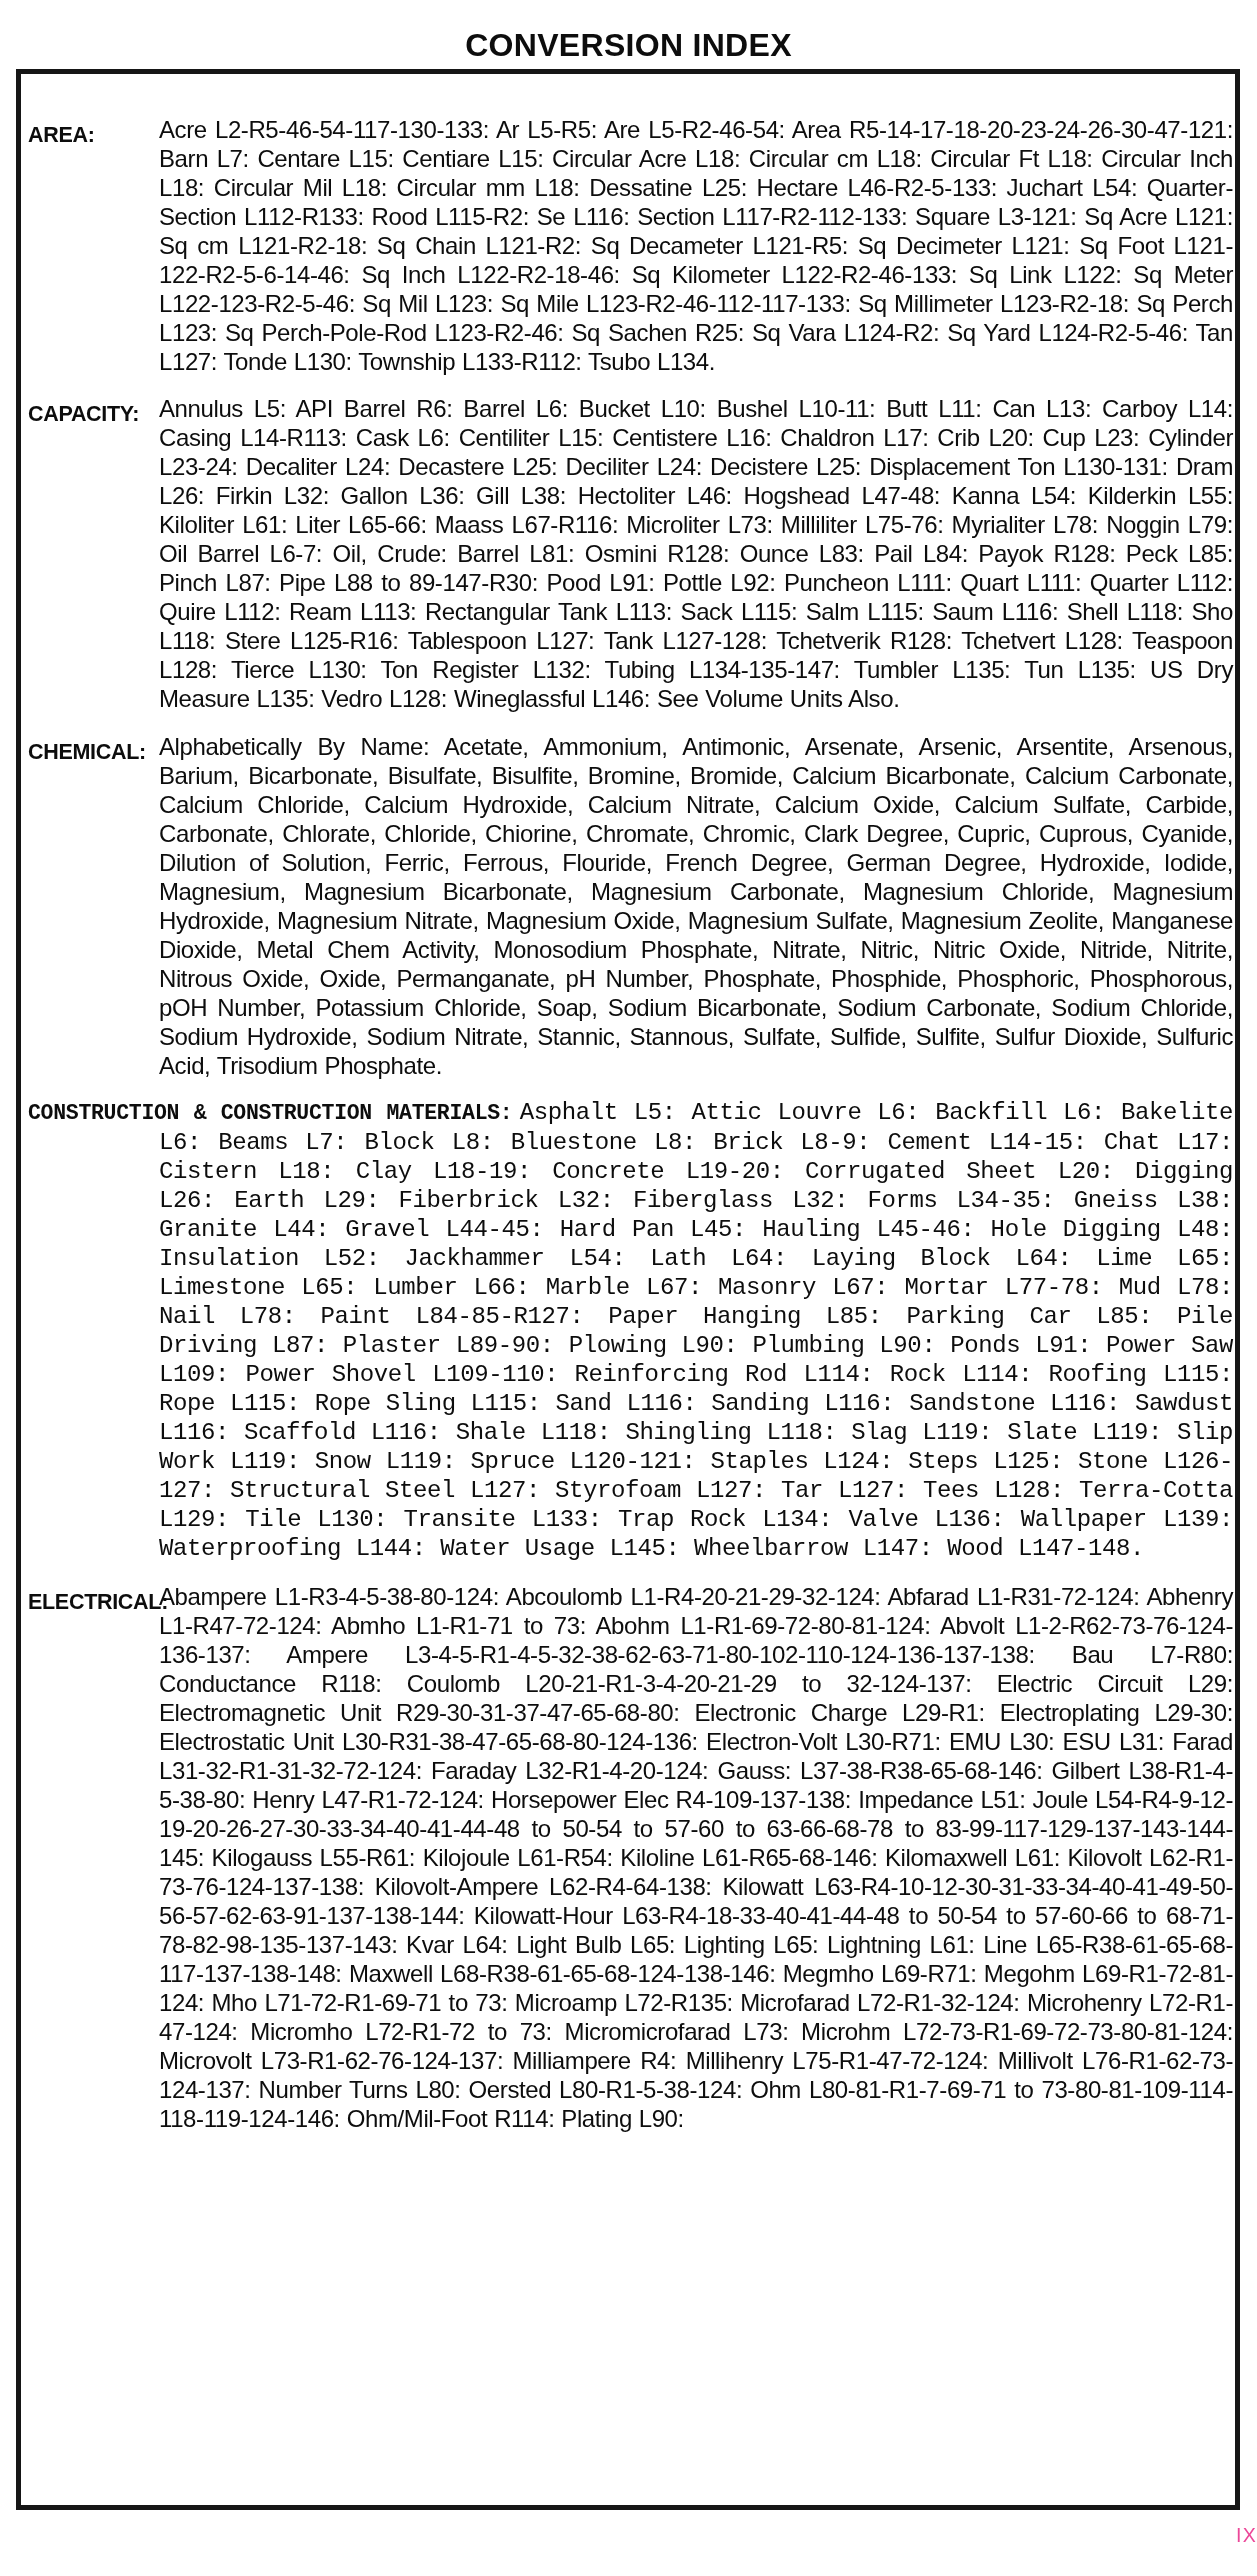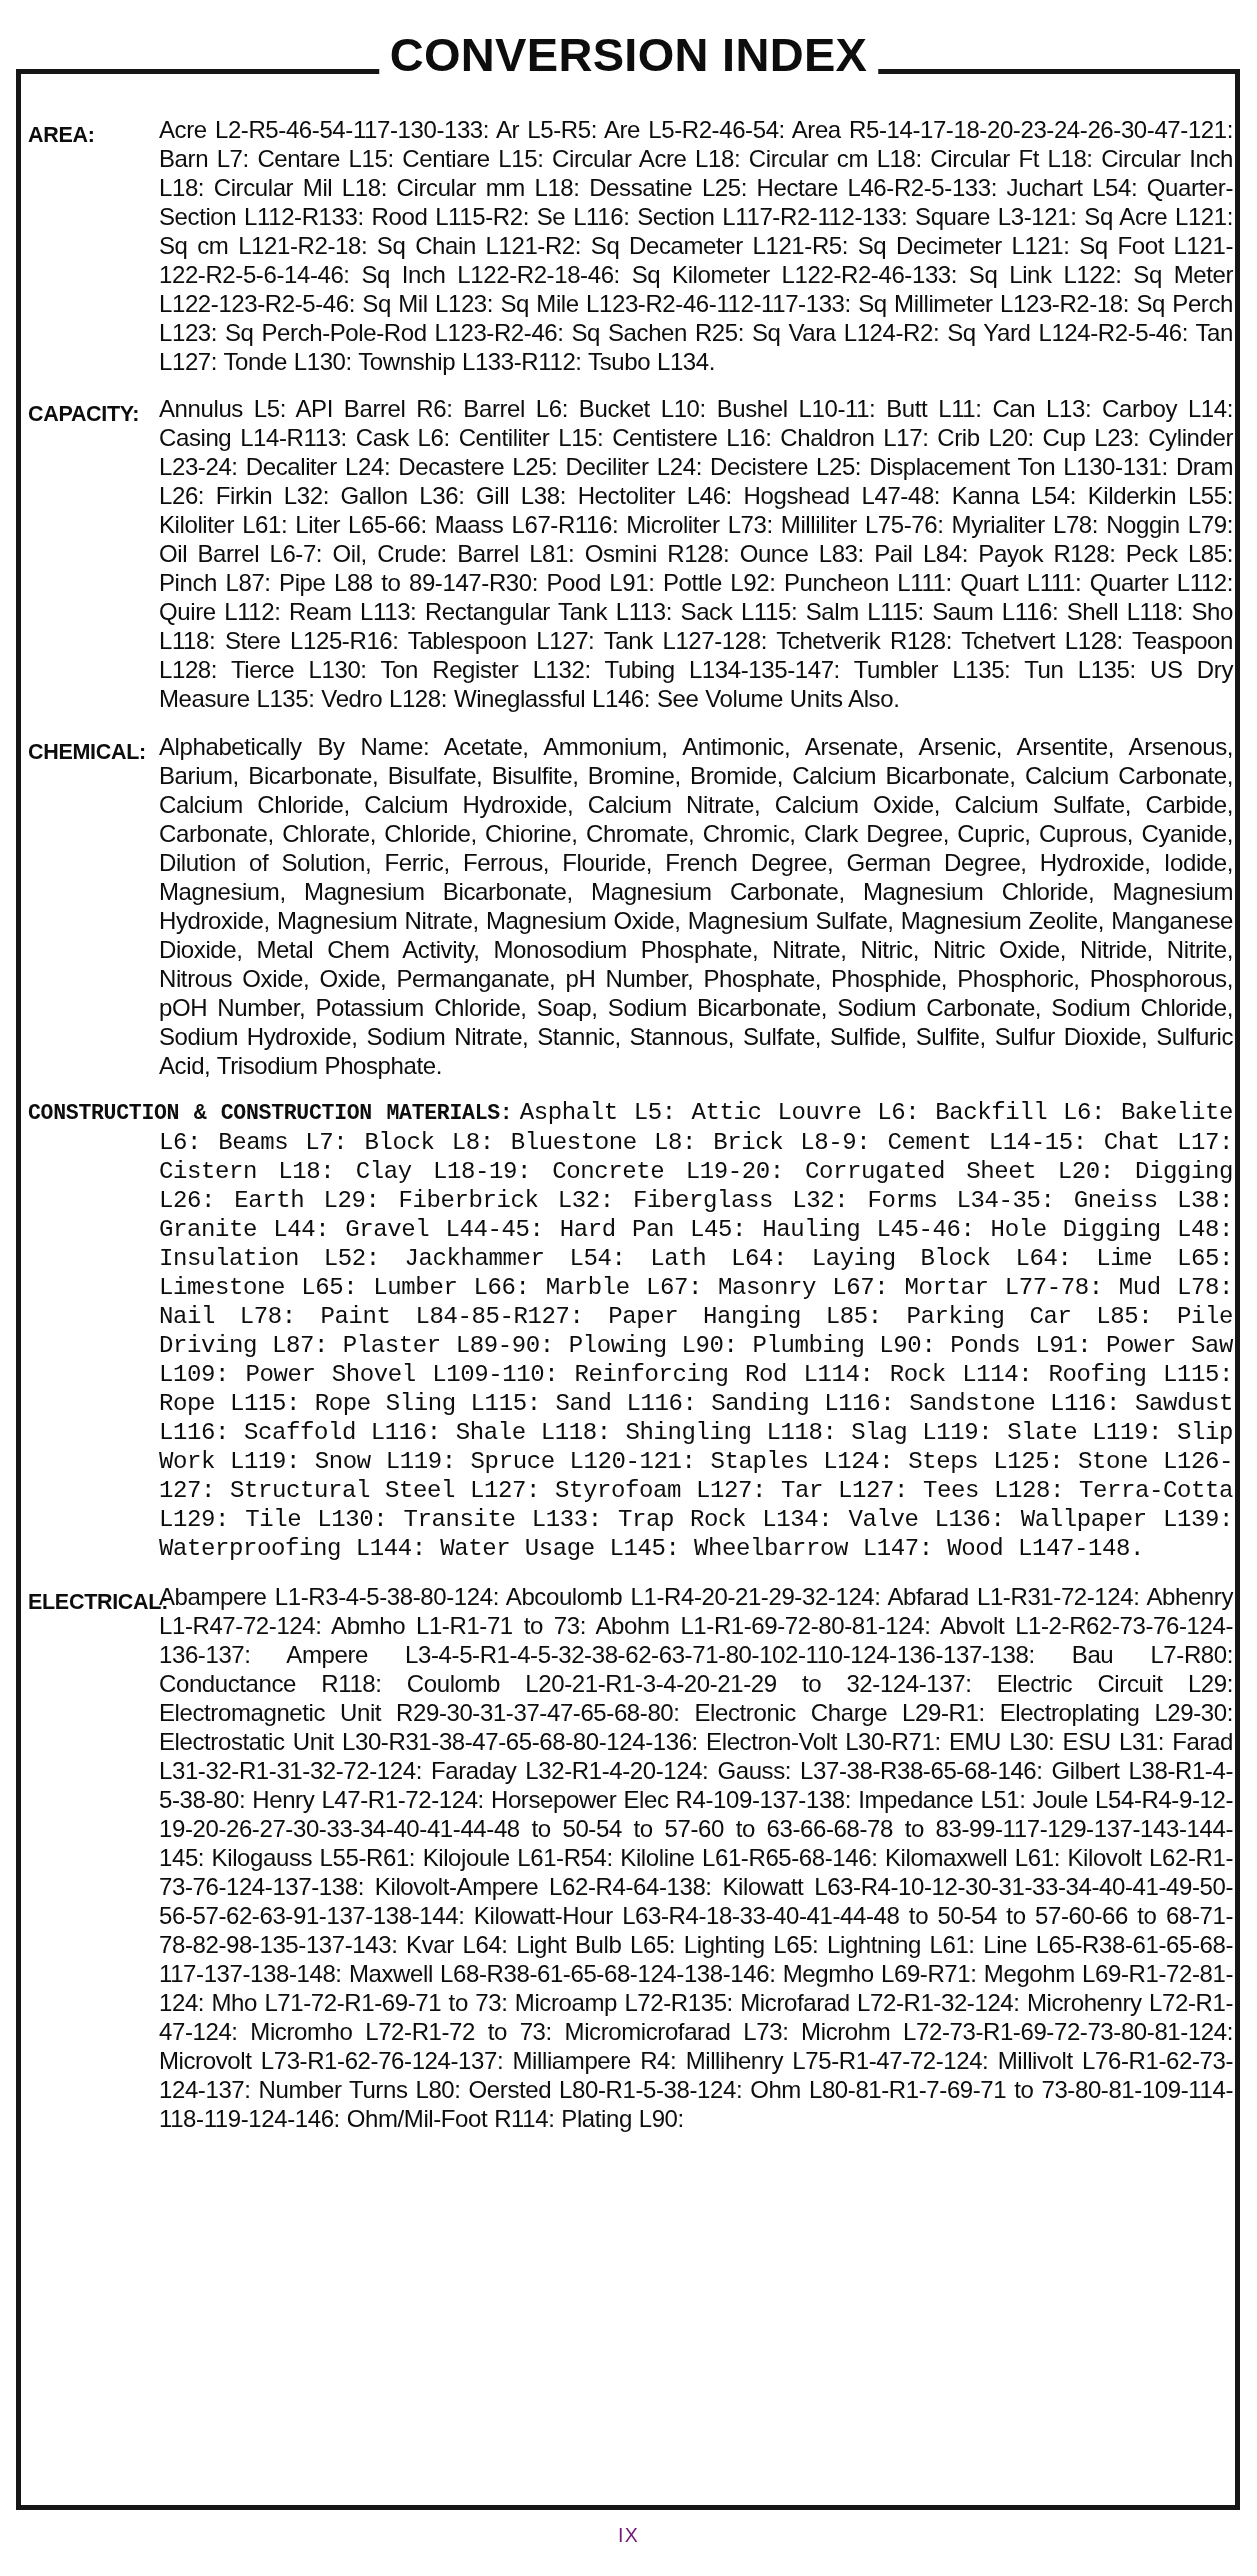--- a/index.html
+++ b/index.html
@@ -25,21 +25,21 @@
     border: 5.5px solid #161616;
     box-sizing: border-box;
   }
   .page-title {
     position: absolute;
     top: 27px;
     left: 50%;
     transform: translateX(-50%);
     background: #ffffff;
     padding: 0 11px;
-    font-size: 47px;
+    font-size: 32px;
     font-weight: bold;
     letter-spacing: 0.3px;
     white-space: nowrap;
     z-index: 2;
   }
   .content {
     position: absolute;
     left: 28px;
     top: 115px;
     width: 1205px;
@@ -71,24 +71,24 @@
   .section.inline .sec-label {
     position: static;
     display: inline;
     margin-right: 7.4px;
   }
   .page-number {
     position: absolute;
     top: 2524px;
     left: 0;
     width: 100%;
-    text-align: center;
+    text-align: right;
     font-size: 19.6px;
     letter-spacing: 1.2px;
-    color: #701a75;
+    color: #ec4899;
   }
 </style>
 </head>
 <body>
 
 <div class="page-box"></div>
 
 <div class="page-title">CONVERSION INDEX</div>
 
 <div class="content">

